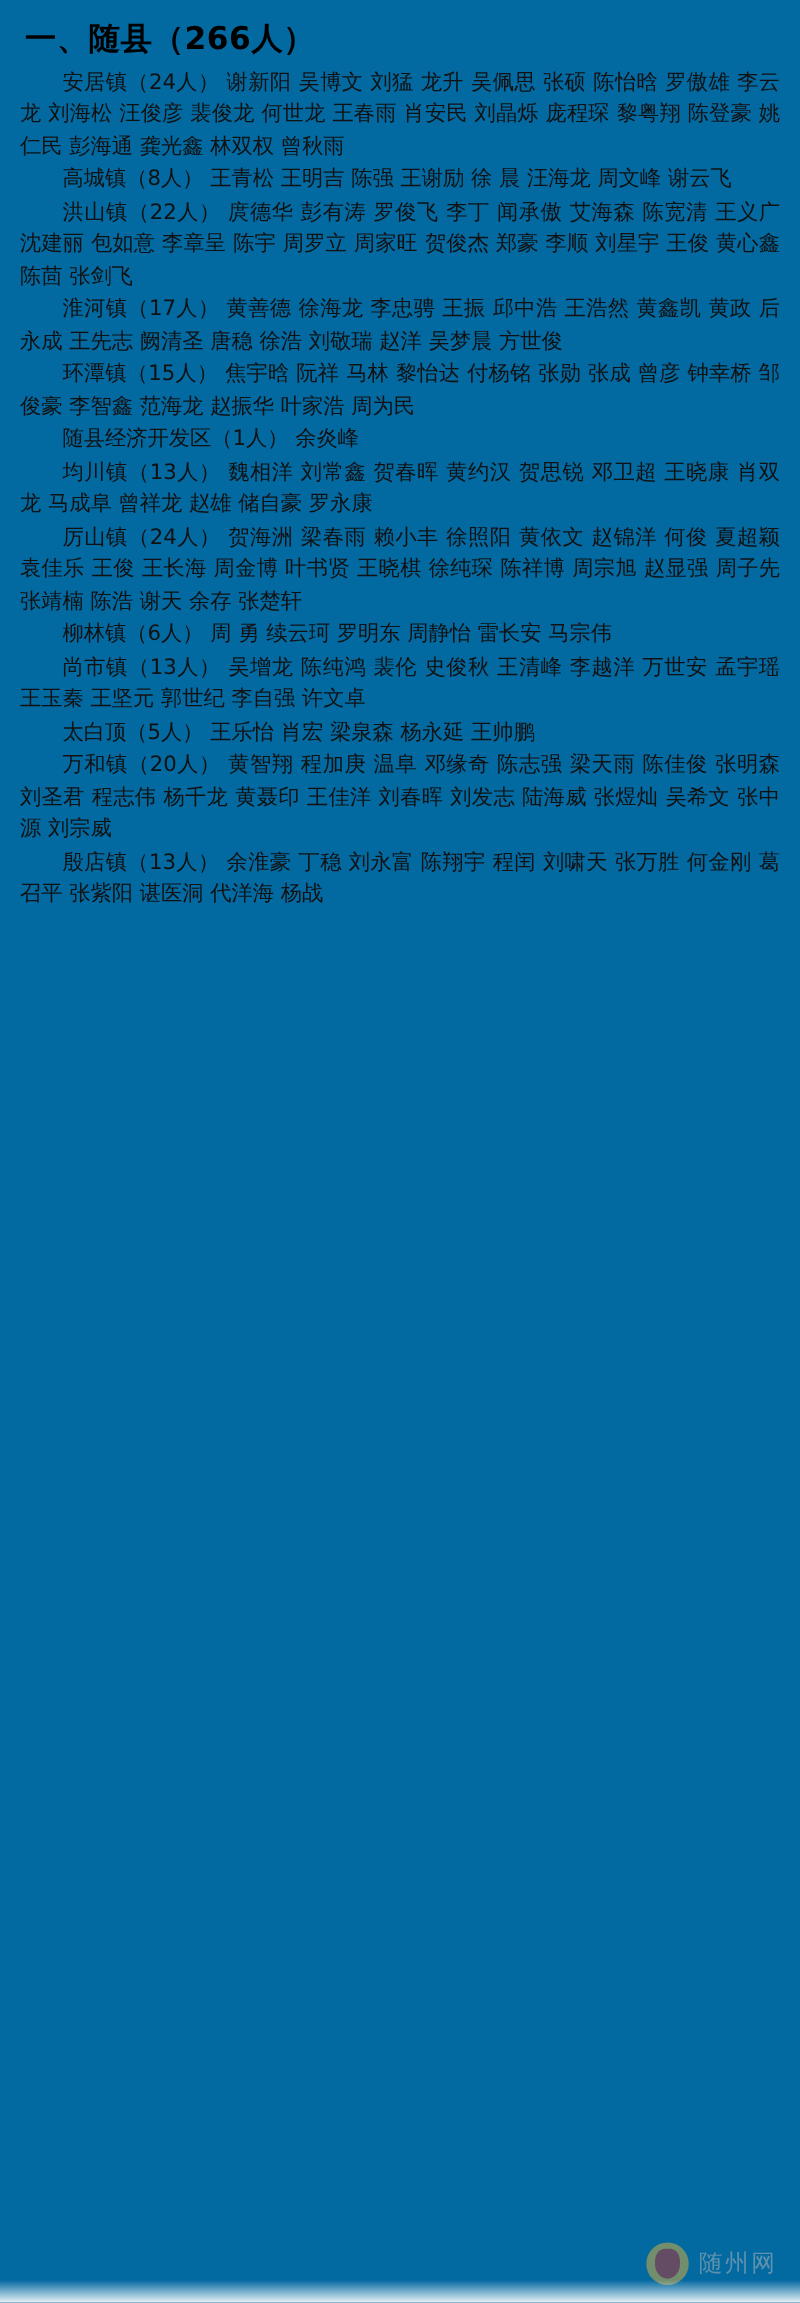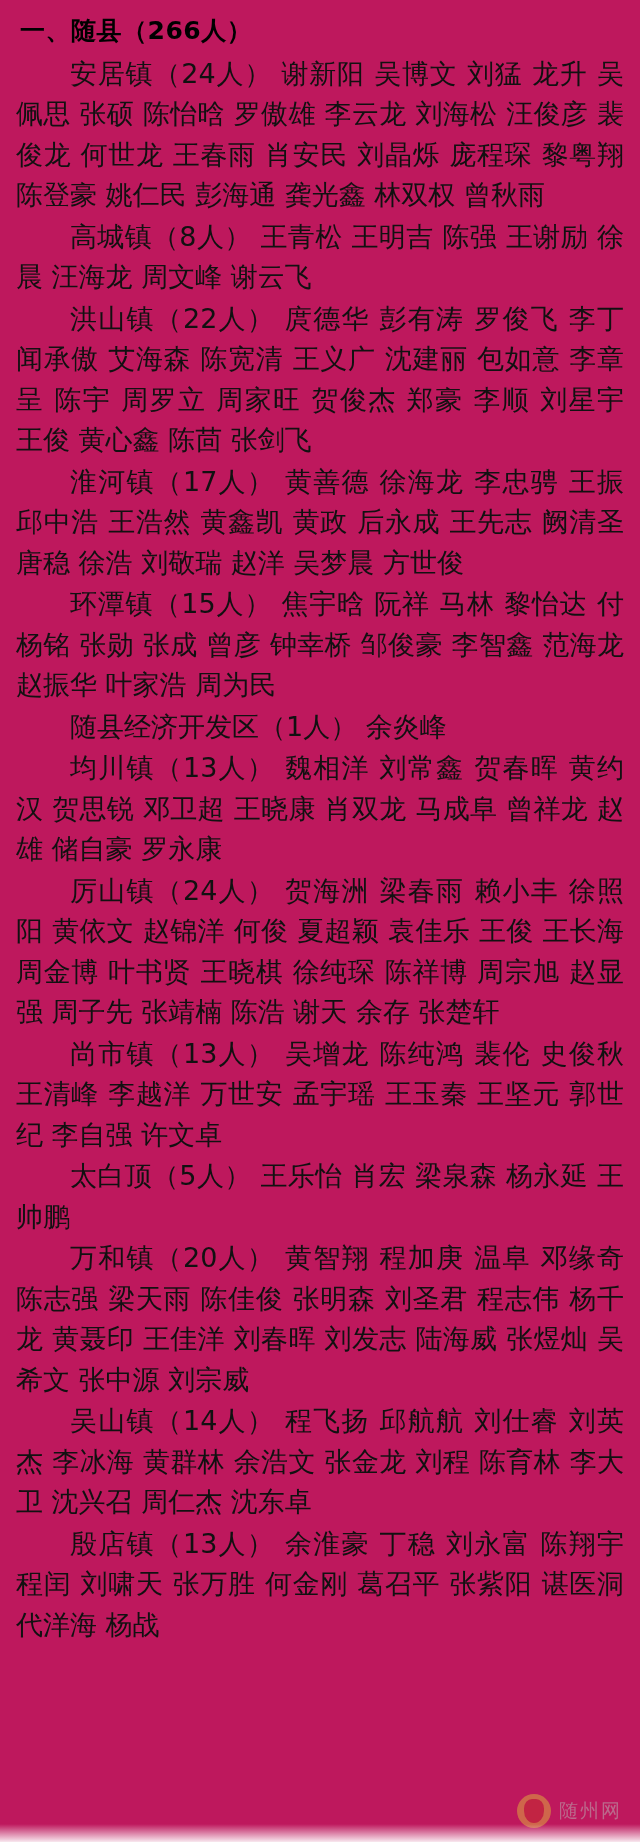--- a/index.html
+++ b/index.html
@@ -9,34 +9,34 @@
   body {
     width: 640px;
     background: #ffffff;
     font-family: "DejaVu Sans", "Liberation Sans", sans-serif;
     color: #1a1a1a;
   }
   .page {
     width: 640px;
     min-height: 1842px;
     position: relative;
-    background: #be185d;
+    background: #0369a1;
     box-sizing: border-box;
     padding: 14px 16px 40px 16px;
   }
   .doc-title {
     font-size: 25px;
     font-weight: bold;
     line-height: 1.35;
     letter-spacing: 0.5px;
     margin: 0 0 6px 4px;
     color: #000000;
   }
   .section {
-    font-size: 27px;
+    font-size: 17px;
     line-height: 1.5;
     text-align: justify;
     text-justify: inter-ideograph;
     margin: 0 0 1px 0;
     text-indent: 2em;
     color: #111111;
     word-break: break-all;
   }
   .section .sec-head {
     font-weight: normal;
@@ -94,24 +94,24 @@
 
   <div id="sections">
       <p class="section"><span class="sec-head">安居镇（24人）</span> <span class="sec-names">谢新阳 吴博文 刘猛 龙升 吴佩思 张硕 陈怡晗 罗傲雄 李云龙 刘海松 汪俊彦 裴俊龙 何世龙 王春雨 肖安民 刘晶烁 庞程琛 黎粤翔 陈登豪 姚仁民 彭海通 龚光鑫 林双权 曾秋雨</span></p>
       <p class="section"><span class="sec-head">高城镇（8人）</span> <span class="sec-names">王青松 王明吉 陈强 王谢励 徐 晨 汪海龙 周文峰 谢云飞</span></p>
       <p class="section"><span class="sec-head">洪山镇（22人）</span> <span class="sec-names">庹德华 彭有涛 罗俊飞 李丁 闻承傲 艾海森 陈宽清 王义广 沈建丽 包如意 李章呈 陈宇 周罗立 周家旺 贺俊杰 郑豪 李顺 刘星宇 王俊 黄心鑫 陈茴 张剑飞</span></p>
       <p class="section"><span class="sec-head">淮河镇（17人）</span> <span class="sec-names">黄善德 徐海龙 李忠骋 王振 邱中浩 王浩然 黄鑫凯 黄政 后永成 王先志 阙清圣 唐稳 徐浩 刘敬瑞 赵洋 吴梦晨 方世俊</span></p>
       <p class="section"><span class="sec-head">环潭镇（15人）</span> <span class="sec-names">焦宇晗 阮祥 马林 黎怡达 付杨铭 张勋 张成 曾彦 钟幸桥 邹俊豪 李智鑫 范海龙 赵振华 叶家浩 周为民</span></p>
       <p class="section"><span class="sec-head">随县经济开发区（1人）</span> <span class="sec-names">余炎峰</span></p>
       <p class="section"><span class="sec-head">均川镇（13人）</span> <span class="sec-names">魏相洋 刘常鑫 贺春晖 黄约汉 贺思锐 邓卫超 王晓康 肖双龙 马成阜 曾祥龙 赵雄 储自豪 罗永康</span></p>
       <p class="section"><span class="sec-head">厉山镇（24人）</span> <span class="sec-names">贺海洲 梁春雨 赖小丰 徐照阳 黄依文 赵锦洋 何俊 夏超颖 袁佳乐 王俊 王长海 周金博 叶书贤 王晓棋 徐纯琛 陈祥博 周宗旭 赵显强 周子先 张靖楠 陈浩 谢天 余存 张楚轩</span></p>
+      <p class="section"><span class="sec-head">柳林镇（6人）</span> <span class="sec-names">周 勇 续云珂 罗明东 周静怡 雷长安 马宗伟</span></p>
       <p class="section"><span class="sec-head">尚市镇（13人）</span> <span class="sec-names">吴增龙 陈纯鸿 裴伦 史俊秋 王清峰 李越洋 万世安 孟宇瑶 王玉秦 王坚元 郭世纪 李自强 许文卓</span></p>
       <p class="section"><span class="sec-head">太白顶（5人）</span> <span class="sec-names">王乐怡 肖宏 梁泉森 杨永延 王帅鹏</span></p>
       <p class="section"><span class="sec-head">万和镇（20人）</span> <span class="sec-names">黄智翔 程加庚 温阜 邓缘奇 陈志强 梁天雨 陈佳俊 张明森 刘圣君 程志伟 杨千龙 黄聂印 王佳洋 刘春晖 刘发志 陆海威 张煜灿 吴希文 张中源 刘宗威</span></p>
-      <p class="section"><span class="sec-head">吴山镇（14人）</span> <span class="sec-names">程飞扬 邱航航 刘仕睿 刘英杰 李冰海 黄群林 余浩文 张金龙 刘程 陈育林 李大卫 沈兴召 周仁杰 沈东卓</span></p>
       <p class="section"><span class="sec-head">殷店镇（13人）</span> <span class="sec-names">余淮豪 丁稳 刘永富 陈翔宇 程闰 刘啸天 张万胜 何金刚 葛召平 张紫阳 谌医洞 代洋海 杨战</span></p>
     </div>
 
   <div class="watermark">
     <div class="wm-logo"></div>
     <div class="wm-text">随州网</div>
   </div>
 
   <div class="edge-fade"></div>
 </div>

